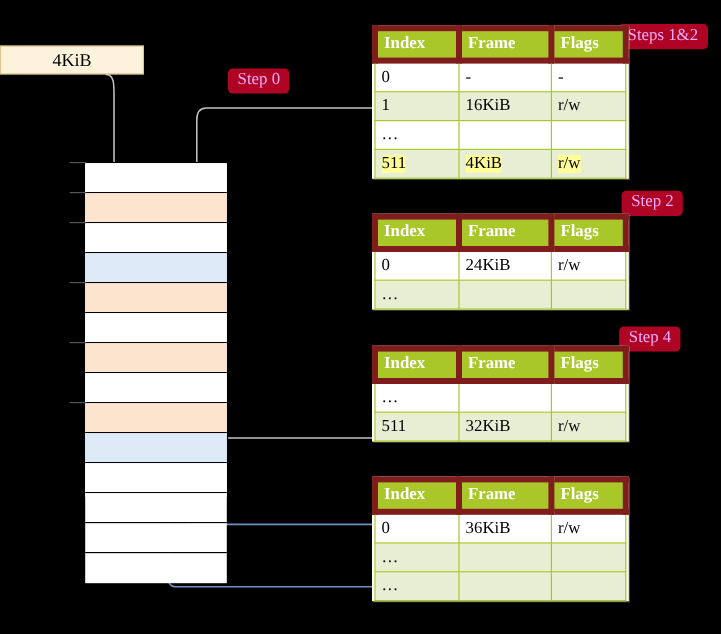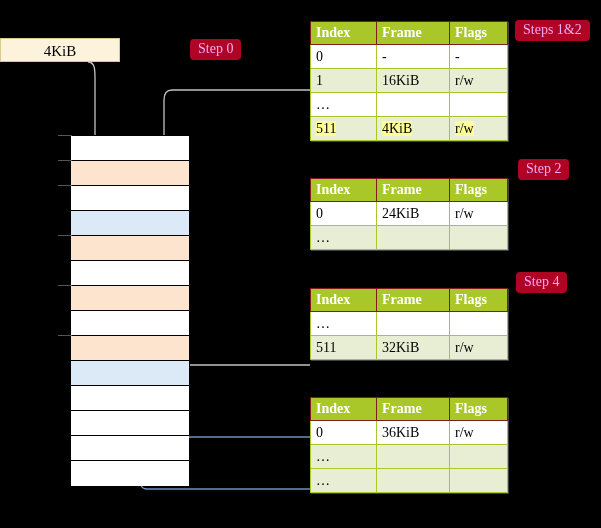--- a/index.html
+++ b/index.html
@@ -16,21 +16,21 @@
     color:#000; font-size:15px; line-height:24px; text-align:center;
     box-sizing:border-box;
   }
 
   
   .step-badge{
     background:#b00424; color:#f0abfc; font-size:14px;
     padding:2px 8px 3px 8px; border-radius:4px; white-space:nowrap;
     box-shadow:0 1px 0 rgba(0,0,0,.6);
   }
-  #step0{left:190px; top:39px;}
+  #step0{left:190px; top:57px;}
   #step12{left:515px; top:20px;}
   #step3{left:518px; top:159px;}
   #step4{left:516px; top:272px;}
 
   
   #memory{
     left:70px; top:135px; width:120px; height:280px;
     border:1px solid #000; box-sizing:border-box; background:#fff;
   }
   #memory .mrow{
@@ -45,21 +45,21 @@
   .tick{left:58px; width:14px; height:0; border-top:1px solid #555;}
 
   
   .ptable{
     border-collapse:collapse; position:absolute;
     background:#fff; font-size:14px; color:#000;
     box-shadow:1px 1px 0 rgba(255,255,255,.25);
   }
   .ptable th{
     background:#aac72a; color:#fff; font-weight:bold;
-    border:1px solid #7f1d1d; padding:3px 5px; text-align:left;
+    border:5px solid #7f1d1d; padding:3px 5px; text-align:left;
     font-size:14px;
   }
   .ptable td{
     border:1px solid #aac72a; padding:2px 5px; text-align:left;
     height:19px; background:#fff;
   }
   .ptable tr.alt td{background:#e8eed3;}
   .ptable td .hl{background:#ffff99;}
   .ptable .c-index{width:55px;}
   .ptable .c-frame{width:62px;}

